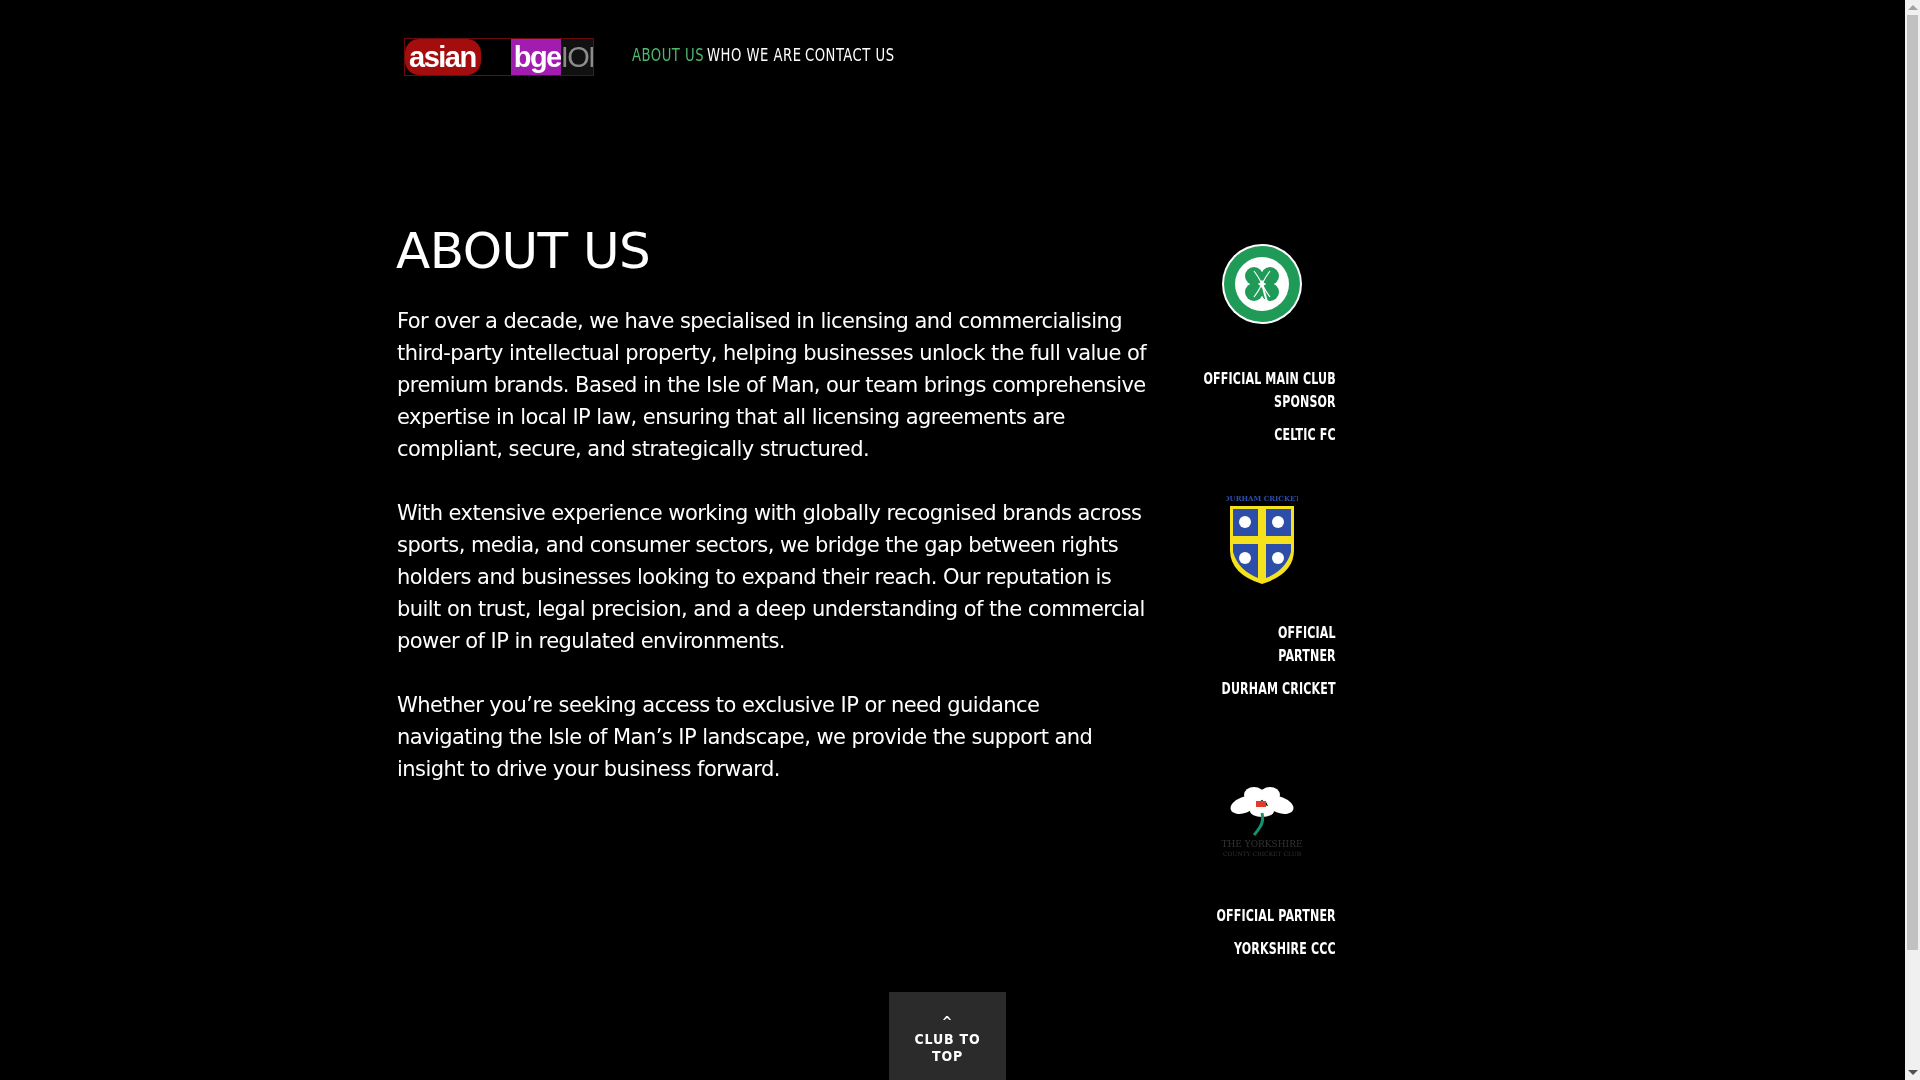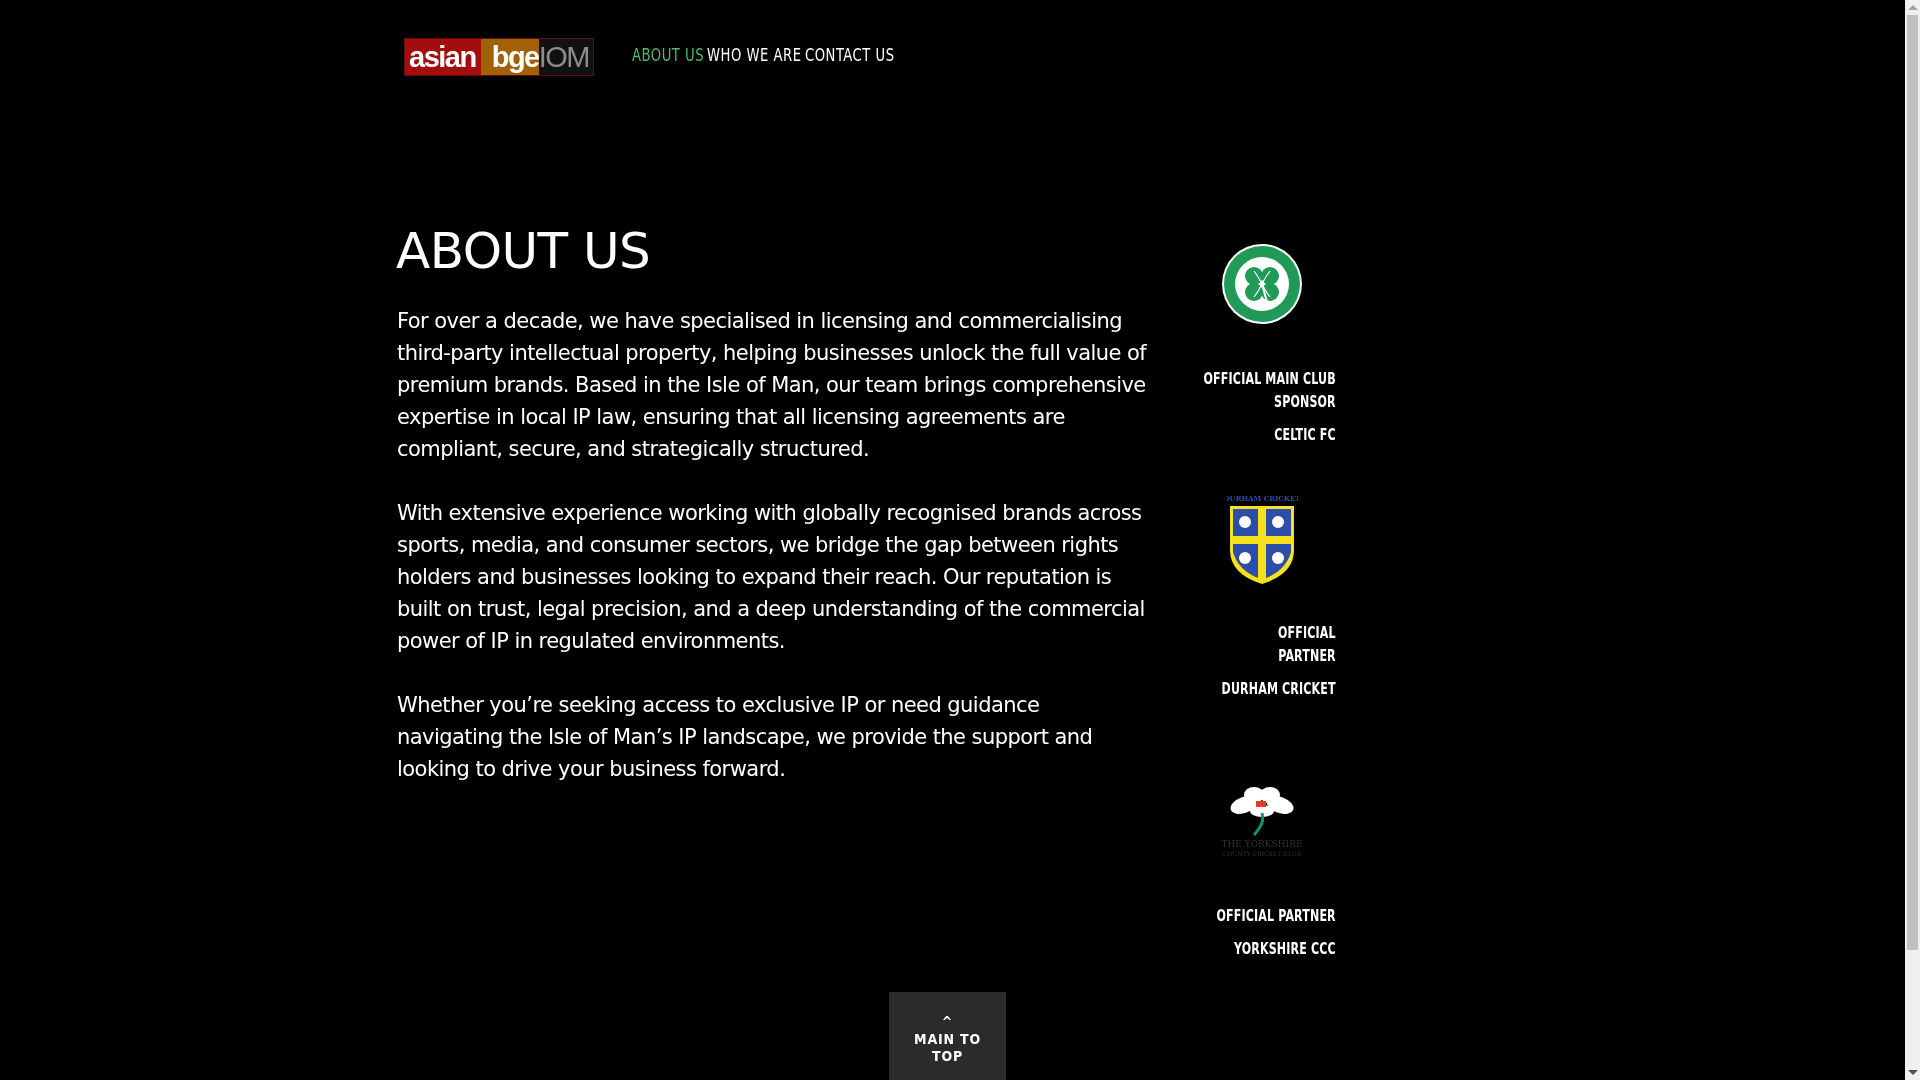--- a/index.html
+++ b/index.html
@@ -10,22 +10,22 @@
   }
   .page { position:absolute; left:0; top:0; width:1905px; height:1080px; background:#000; }
 
   
   .logo {
     position:absolute; left:404px; top:38px; width:190px; height:38px;
     display:flex; border:1px solid #6b0a0a; box-sizing:border-box;
     font-family:"Liberation Sans", sans-serif; font-weight:bold; font-size:29px; letter-spacing:-1.5px;
     line-height:36px; overflow:hidden;
   }
-  .logo-a { background:#a30d0d; color:#fff; padding:0 5px 0 4px; }
-  .logo-b { background:#a16207; color:#fff; padding-left:11px; }
+  .logo-a { background:#a30d0d; color:#fff; padding:0 5px 0 4px;border-radius:14px; }
+  .logo-b { background:#a21caf; color:#fff; padding-left:3px;margin-left:30px; }
   .logo-c { background:#111; color:#8c8c8c; padding-right:12px; flex:1; font-weight:normal; }
 
   .nav { position:absolute; left:632px; top:45px; display:flex; gap:0; }
   .nav-item {
     font-family:"DejaVu Sans Condensed","DejaVu Sans", sans-serif; font-stretch:condensed;
     font-size:17px; letter-spacing:0.6px; color:#fff; text-decoration:none; cursor:pointer;
     transform:scaleX(0.86); transform-origin:left center; display:inline-block;
   }
   .nav-item.active { color:#4fb96a; }
 
@@ -81,21 +81,21 @@
   <nav class="nav">
     <a class="nav-item active">ABOUT US</a>
     <a class="nav-item" style="margin-left:-9px">WHO WE ARE</a>
     <a class="nav-item" style="margin-left:-12px">CONTACT US</a>
   </nav>
 
   <h1 class="title">ABOUT US</h1>
   <div class="content">
     <p>For over a decade, we have specialised in licensing and commercialising third-party intellectual property, helping businesses unlock the full value of premium brands. Based in the Isle of Man, our team brings comprehensive expertise in local IP law, ensuring that all licensing agreements are compliant, secure, and strategically structured.</p>
     <p>With extensive experience working with globally recognised brands across sports, media, and consumer sectors, we bridge the gap between rights holders and businesses looking to expand their reach. Our reputation is built on trust, legal precision, and a deep understanding of the commercial power of IP in regulated environments.</p>
-    <p>Whether you’re seeking access to exclusive IP or need guidance navigating the Isle of Man’s IP landscape, we provide the support and looking to drive your business forward.</p>
+    <p>Whether you’re seeking access to exclusive IP or need guidance navigating the Isle of Man’s IP landscape, we provide the support and insight to drive your business forward.</p>
   </div>
 
   <div class="partners">
 
     <div class="partner" style="top:3px">
       <svg class="logo-box" width="82" height="82" viewBox="0 0 82 82">
         <circle cx="41" cy="41" r="40" fill="#fff"></circle>
         <circle cx="41" cy="41" r="38" fill="#1f9a57"></circle>
         <circle cx="41" cy="41" r="27" fill="#fff"></circle>
         <g fill="#1f9a57">
@@ -149,21 +149,21 @@
         <text x="50" y="75" text-anchor="middle" font-size="6" fill="#333" font-family="DejaVu Serif, serif">COUNTY CRICKET CLUB</text>
       </svg>
       <div style="height:40px"></div>
       <span class="p-label">OFFICIAL PARTNER</span>
       <span class="p-name">YORKSHIRE CCC</span>
     </div>
   </div>
 
   <div class="back-top">
     <span>^</span>
-    <span>MAIN TO</span>
+    <span>CLUB TO</span>
     <span>TOP</span>
   </div>
 </div>
 
 <div class="scrollbar">
   <div class="sb-up"></div>
   <div class="sb-thumb"></div>
   <div class="sb-down"></div>
 </div>
 

